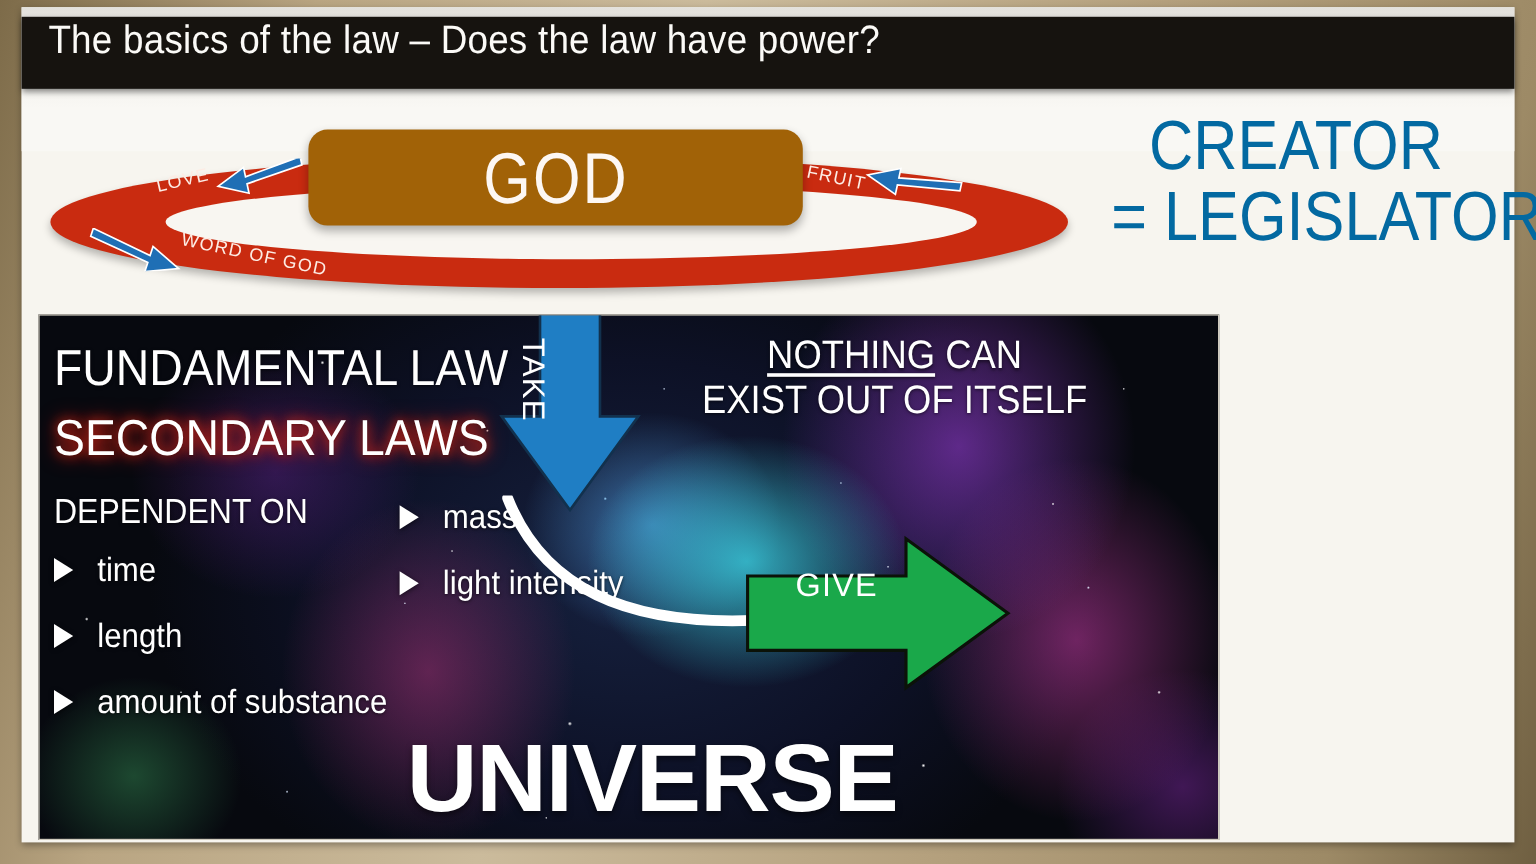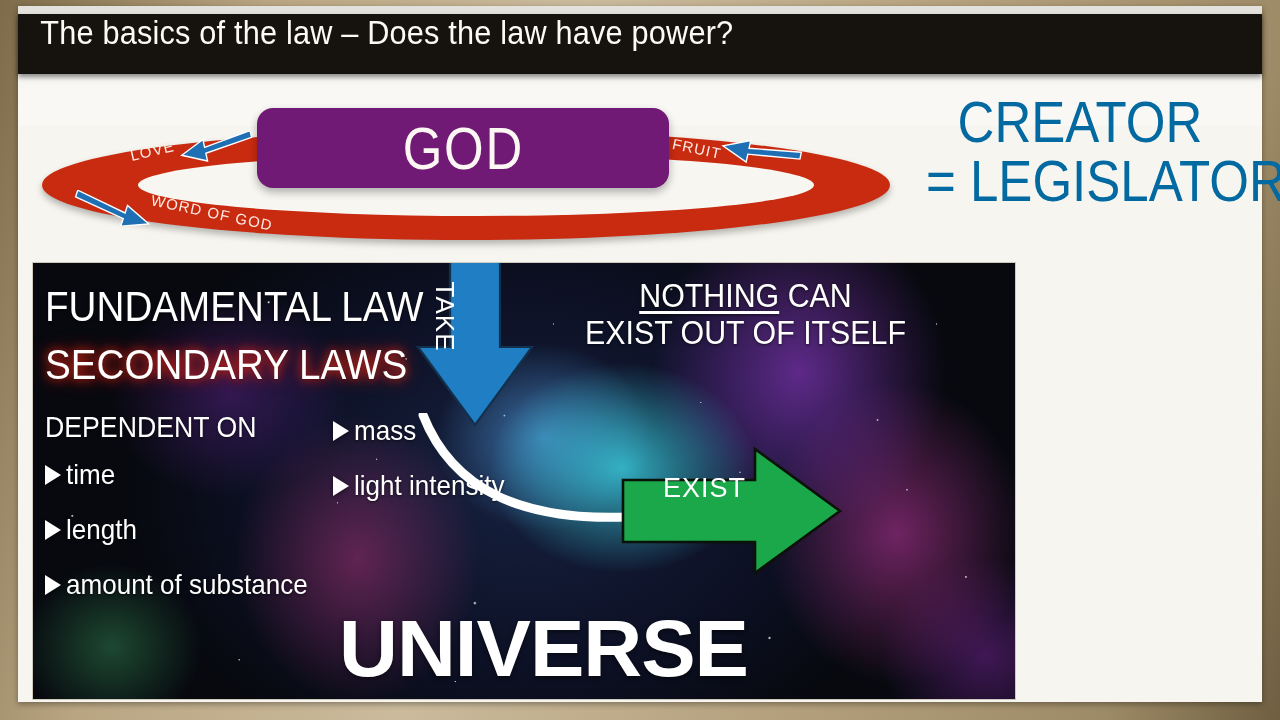--- a/index.html
+++ b/index.html
@@ -54,21 +54,21 @@
     background:#c92b10;
     box-shadow: 0 4px 7px rgba(0,0,0,.28);
   }
   #god-ellipse-hole{
     position:absolute; left:96px; top:24px; width:676px; height:62px;
     border-radius:50%;
     background:#f8f6f1;
   }
   #god-box{
     position:absolute; left:225px; top:8px; width:412px; height:80px;
-    background:#701a75; border-radius:16px;
+    background:#a16207; border-radius:16px;
     box-shadow: 0 4px 8px rgba(0,0,0,.3);
     display:flex; align-items:center; justify-content:center;
   }
   #god-label{
     color:#fdf7f3; font-size:60px; letter-spacing:2px;
     font-family:"Liberation Sans Narrow","Liberation Sans",sans-serif;
     transform:scaleX(.85);
   }
   .ring-label{
     position:absolute; color:#fdece4; letter-spacing:1.2px;
@@ -129,21 +129,21 @@
   .nb-txt{ position:absolute; color:#fff; z-index:4;
     font-family:"Liberation Sans Narrow","Liberation Sans",sans-serif;
     white-space:nowrap; text-shadow:0 1px 3px rgba(0,0,0,.6); }
   #txt-fundamental{ left:12px; top:20px; font-size:42px; transform:scaleX(.92); transform-origin:left center;}
   #txt-secondary{ left:12px; top:78px; font-size:42px; transform:scaleX(.92); transform-origin:left center;
      text-shadow:0 0 10px #d0281a, 0 0 18px #c01b0e, 0 1px 2px rgba(0,0,0,.6);}
   #txt-dependent{ left:12px; top:148px; font-size:29px; transform:scaleX(.92); transform-origin:left center;}
   .bullet-col{ position:absolute; z-index:4; }
   #col-left{ left:12px; top:196px; }
   #col-right{ left:300px; top:152px; }
-  .bullet-row{ display:flex; align-items:center; gap:5px; margin-bottom:23px;
+  .bullet-row{ display:flex; align-items:center; gap:20px; margin-bottom:23px;
      color:#fff; font-size:28px;
      font-family:"Liberation Sans Narrow","Liberation Sans",sans-serif;
      text-shadow:0 1px 3px rgba(0,0,0,.65); white-space:nowrap;}
   .bullet-row .bl-label{ transform:scaleX(.93); transform-origin:left center; }
   .tri{ width:0;height:0;border-left:16px solid #fff;
         border-top:10px solid transparent;border-bottom:10px solid transparent;
         filter:drop-shadow(0 1px 2px rgba(0,0,0,.6)); flex:none;}
   #txt-nothing-block{ left:538px; top:14px; font-size:33px; text-align:center; line-height:1.13;
         transform:scaleX(.92); transform-origin:center top;}
   #txt-nothing-block .u{ text-decoration:underline; text-underline-offset:4px; }
@@ -255,18 +255,18 @@
     </svg>
 
     <svg id="take-arrow" width="118" height="200" viewBox="0 0 118 200">
       <path d="M34 0 L84 0 L84 118 L116 118 L59 196 L2 118 L34 118 Z" fill="#1f7ec4" stroke="#12314d" stroke-width="2.2"></path>
     </svg>
     <div id="take-label">TAKE</div>
 
     <svg id="give-arrow" width="222" height="130" viewBox="0 0 222 130">
       <path d="M2 34 L134 34 L134 3 L219 65 L134 127 L134 96 L2 96 Z" fill="#1aa84a" stroke="#0b1208" stroke-width="2.6"></path>
     </svg>
-    <div id="give-label">EXIST</div>
+    <div id="give-label">GIVE</div>
 
     <div class="nb-txt" id="txt-universe">UNIVERSE</div>
   </div>
 
 </div>
 
 </body></html>

